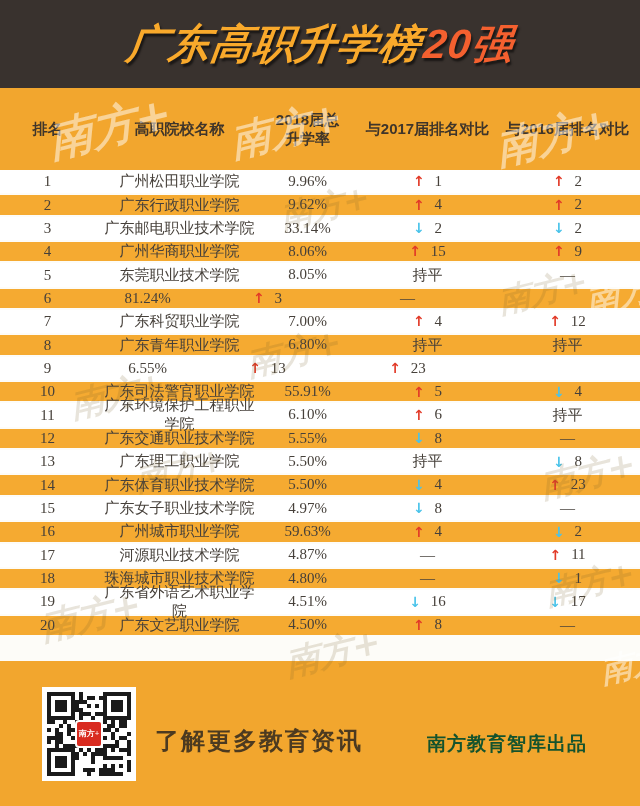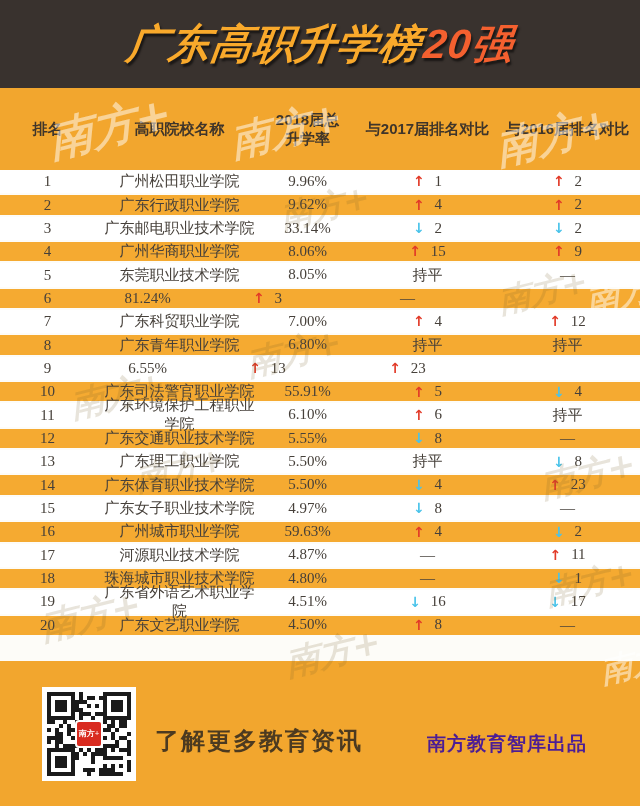--- a/index.html
+++ b/index.html
@@ -64,21 +64,21 @@
     border-radius:4px; color:#fff; font-size:8px; font-weight:bold;
     display:flex; align-items:center; justify-content:center; z-index:2;
     font-family:"Liberation Serif",serif;
   }
   .cta {
     position:absolute; left:155px; top:64px; font-size:24px; font-weight:bold;
     color:#4C3A20; letter-spacing:2px;
   }
   .credit {
     position:absolute; left:427px; top:70px; font-size:19px; font-weight:bold;
-    color:#4c1d95; letter-spacing:1px;
+    color:#14532d; letter-spacing:1px;
   }
 
   
   .watermarks { position:absolute; left:0; top:0; width:640px; height:806px; pointer-events:none; }
   .wm {
     position:absolute; font-style:italic; font-weight:bold;
     font-family:"DejaVu Serif",serif; transform:rotate(-14deg) skewX(-6deg);
     white-space:nowrap;
   }
   .wm-light { color:rgba(255,255,255,0.50); }

